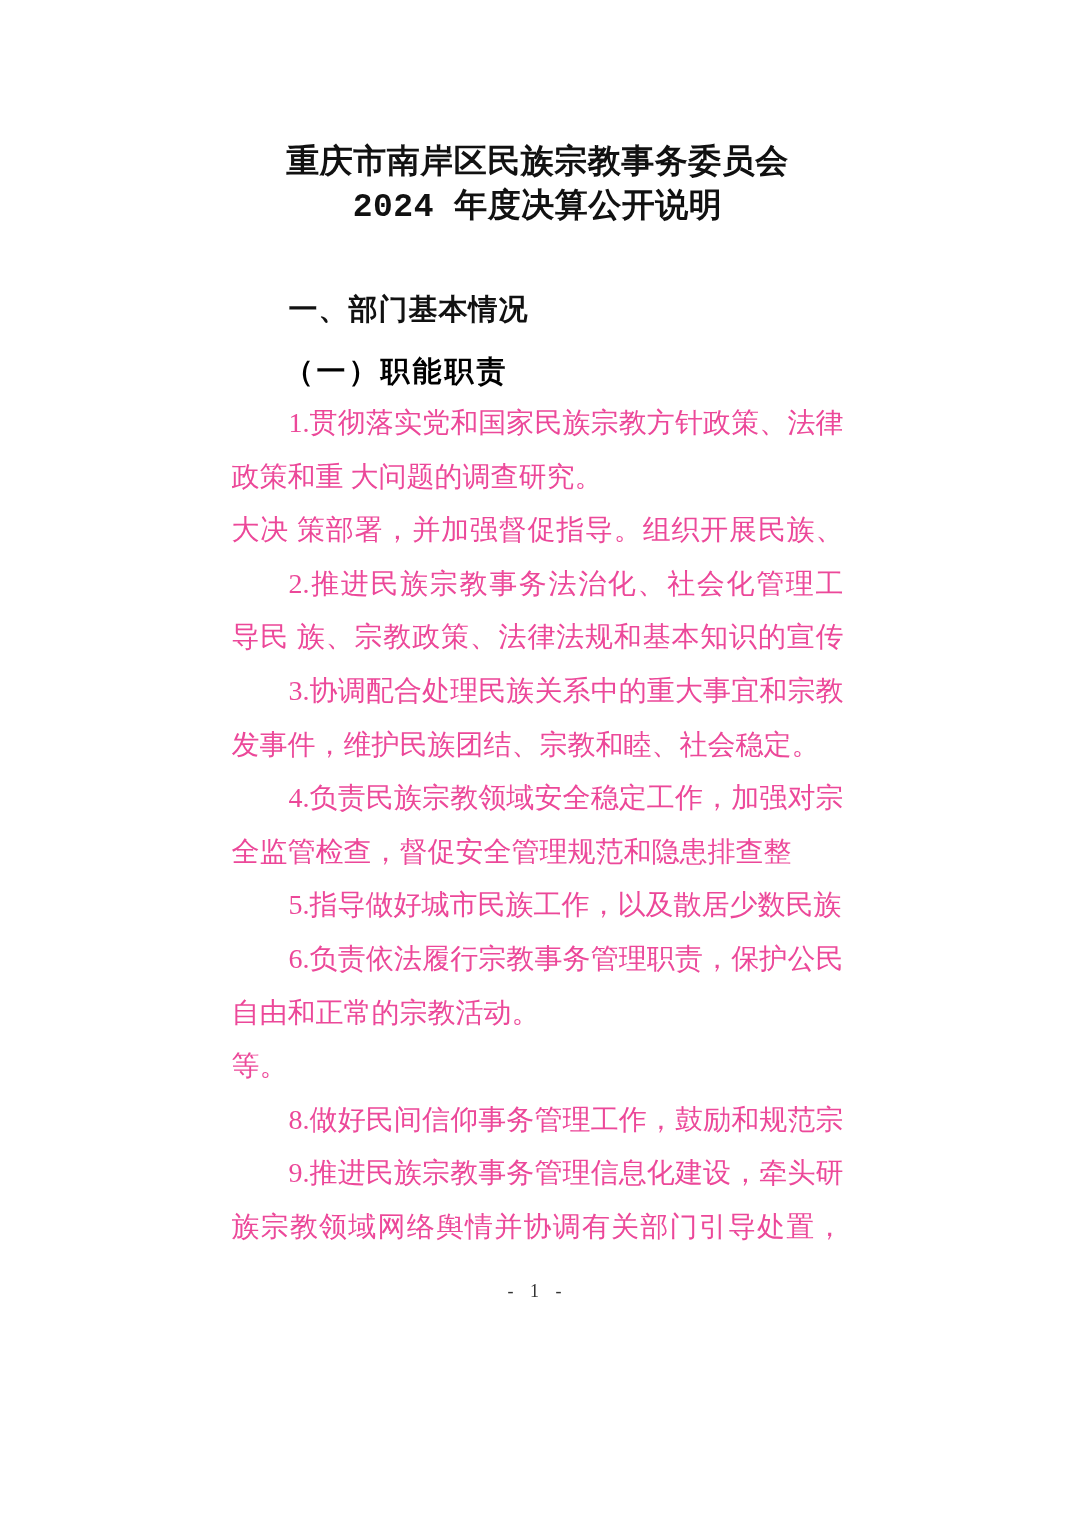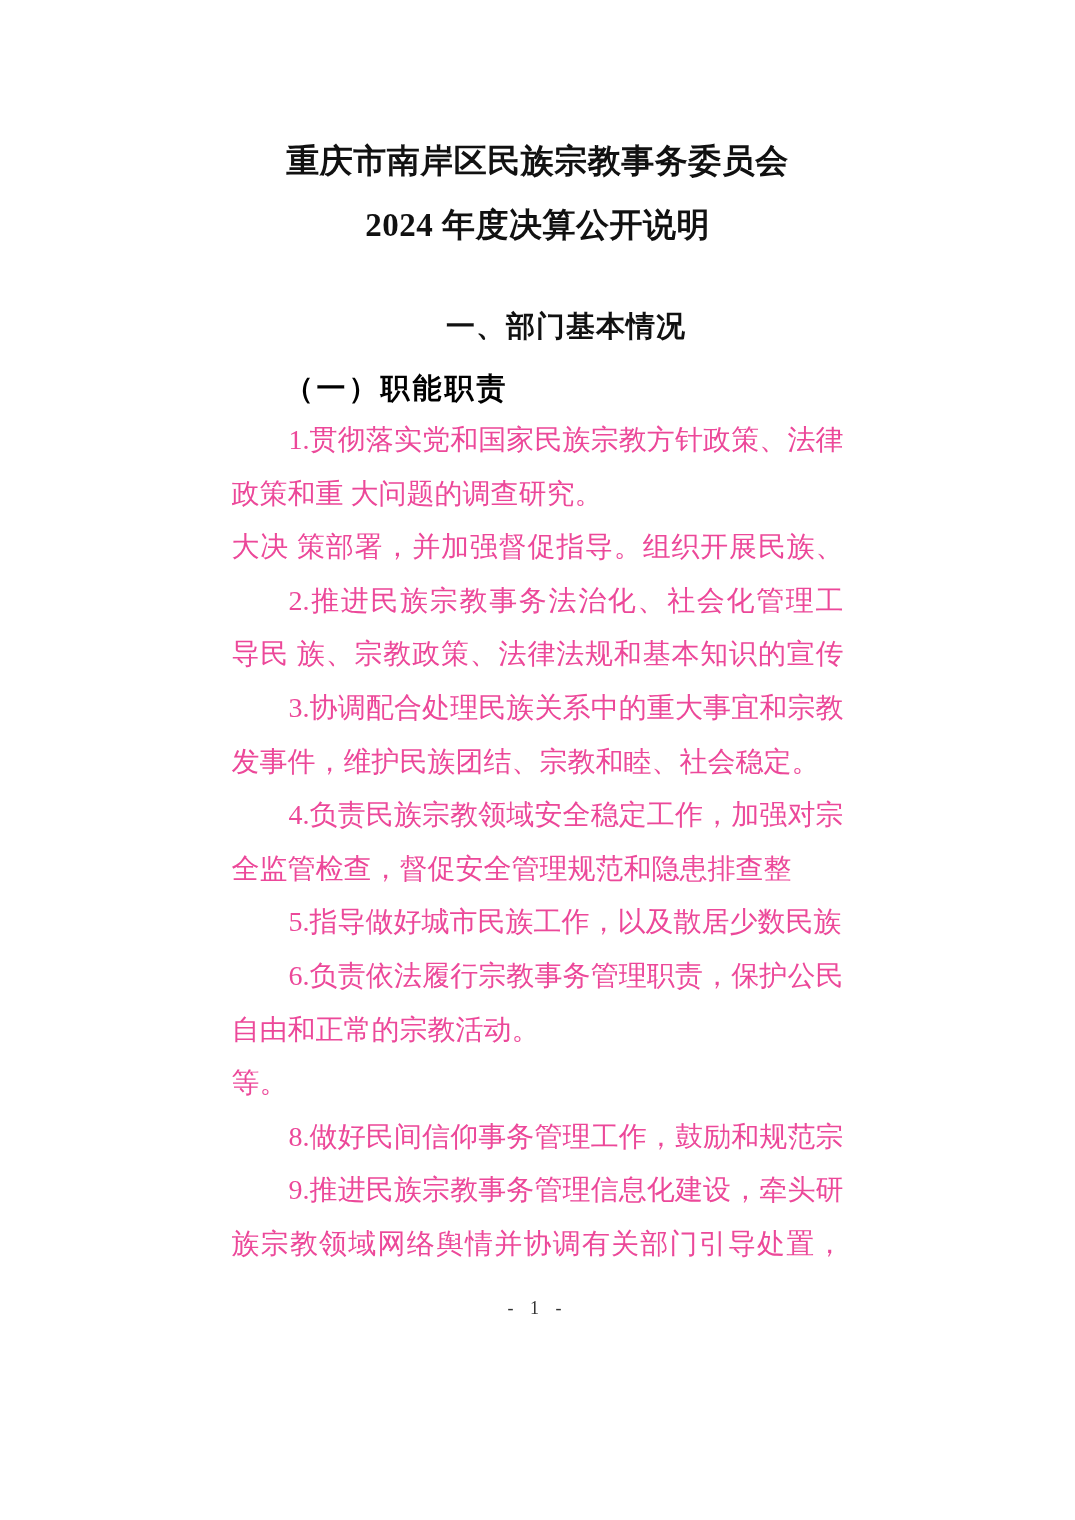--- a/index.html
+++ b/index.html
@@ -17,31 +17,30 @@
   .doc { padding: 0 163px; }
   .title {
     margin-top: 140px;
     text-align: center;
     font-size: 33px;
     line-height: 42px;
     font-weight: 700;
     color: #111111;
     letter-spacing: 0.5px;
   }
-  .title2 { margin-top: 22px; }
+  .title2 { margin-top: 5px; font-family: Liberation Mono, monospace; }
   .section-heading {
     margin-top: 63px;
     padding-left: 57px;
     font-family: "Liberation Sans", "DejaVu Sans", sans-serif;
     font-size: 29px;
     line-height: 34px;
     font-weight: 700;
     color: #111111;
     letter-spacing: 1px;
-    text-align: center;
   }
   .subsection-heading {
     margin-top: 27px;
     padding-left: 53px;
     font-size: 29px;
     line-height: 36px;
     font-weight: 700;
     color: #000000;
     letter-spacing: 3px;
   }

